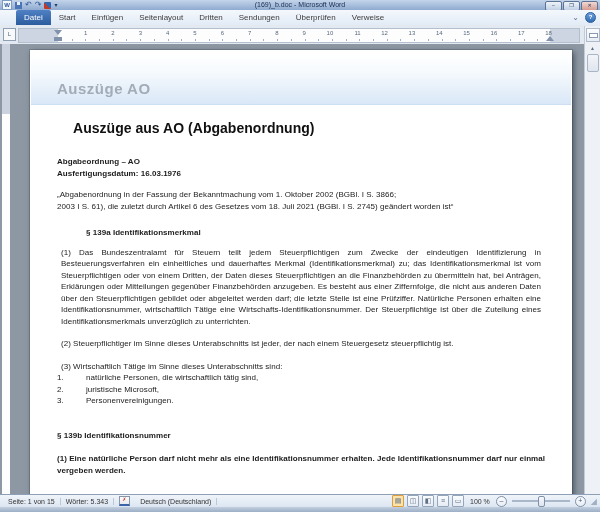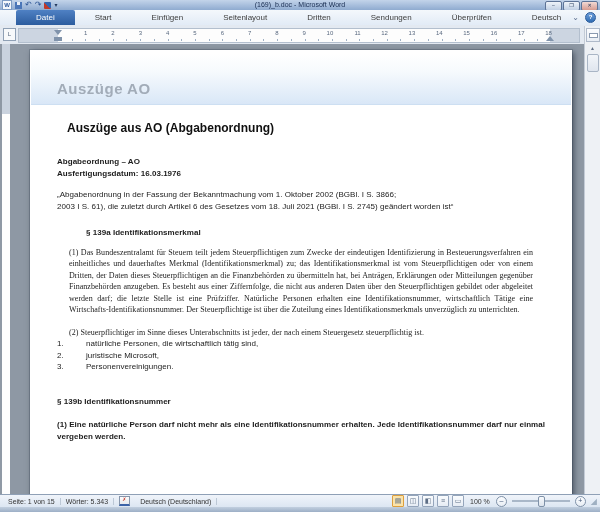--- a/index.html
+++ b/index.html
@@ -23,21 +23,21 @@
   .winbtns{position:absolute;right:2px;top:1px;display:flex;gap:1px;}
   .winbtn{width:15px;height:8px;border:1px solid #5d7396;border-radius:2px;
     background:linear-gradient(#eef3f9,#c2d1e5);font-size:5px;line-height:7px;
     text-align:center;color:#1e3355;}
   .winbtn.close{background:linear-gradient(#f2d9d4,#d79c91);}
 
   
   .tabrow{position:absolute;left:0;top:10px;width:600px;height:15px;
     background:linear-gradient(#f4f8fc,#e2ebf6);border-bottom:1px solid #bfccdb;
     display:flex;align-items:stretch;font-size:8px;color:#3c3c3c;}
-  .tab{padding:0 20px;display:flex;align-items:center;cursor:default;}
+  .tab{padding:0 8px;display:flex;align-items:center;cursor:default;}
   .tab.file{background:linear-gradient(#4f81c4,#2c5c9e);color:#fff;
     border-radius:2px 2px 0 0;margin-left:16px;}
   .ribbon-right{position:absolute;right:4px;top:0;height:15px;display:flex;align-items:center;gap:6px;}
   .collapse{font-size:8px;color:#5f7291;line-height:10px;}
   .help{width:9px;height:9px;border-radius:50%;border:1px solid #2a5a99;
     background:linear-gradient(#6fa0dc,#2f6cb3);color:#fff;font-size:6px;font-weight:bold;
     text-align:center;line-height:9px;}
 
   
   .rulerrow{position:absolute;left:0;top:25px;width:600px;height:19px;background:#e3e9f1;}
@@ -63,25 +63,25 @@
   .vruler .active{position:absolute;left:0;top:70px;width:100%;height:380px;background:#fdfdfd;}
   .page{position:absolute;left:30px;top:6px;width:542px;height:560px;background:#fff;
     box-shadow:2px 2px 6px rgba(15,25,40,.55),0 0 0 1px #77828f;}
   .pgheader{position:absolute;left:1px;right:1px;top:4px;height:50px;
     background:linear-gradient(180deg,#ffffff 0%,#f6fafd 35%,#d9e7f7 100%);
     border-bottom:1px solid #cddff2;}
   .pgheader span{position:absolute;left:26px;bottom:7px;font-size:15px;font-weight:600;
     letter-spacing:.5px;color:#a2acb8;}
   .pgcontent{position:absolute;left:27px;right:27px;top:72px;
     font-size:8px;line-height:11.5px;color:#1c1c1c;letter-spacing:.03px;}
-  .pgcontent h1{font-size:12px;line-height:13px;margin:0 10px 21px;color:#101010;}
+  .pgcontent h1{font-size:14px;line-height:13px;margin:0 16px 21px;color:#101010;}
   .boldline{font-weight:bold;}
   .quoteblk{margin:10px 0 12px;}
   .secthead{font-weight:bold;margin:15px 0 0;padding-left:29px;}
-  .para{margin:8px 12px 0;text-align:justify;font-family:Liberation Serif, serif;}
+  .para{margin:8px 4px 0;text-align:justify;}
   .para.short{text-align:left;margin-top:11px;}
   .listrow{display:flex;}
   .listrow .num{width:29px;flex:none;}
   .sect2{font-weight:bold;margin:23px 0 0;}
   .lastpara{margin:12px 0 0;text-align:justify;font-weight:bold;}
 
   
   .scrollcol{position:absolute;right:0;top:26px;width:15px;height:468px;
     background:#eef1f5;border-left:1px solid #c3cbd6;}
   .ruler-toggle{position:absolute;left:1px;top:2px;width:12px;height:12px;
@@ -138,21 +138,21 @@
   </div>
 
   <div class="tabrow">
     <div class="tab file">Datei</div>
     <div class="tab">Start</div>
     <div class="tab">Einfügen</div>
     <div class="tab">Seitenlayout</div>
     <div class="tab">Dritten</div>
     <div class="tab">Sendungen</div>
     <div class="tab">Überprüfen</div>
-    <div class="tab">Deutsch</div>
+    <div class="tab">Verweise</div>
     <div class="ribbon-right">
       <span class="collapse">⌄</span>
       <span class="help">?</span>
     </div>
   </div>
 
   <div class="rulerrow">
     <div class="tabsel">L</div>
     <div class="hruler">
       <div class="active"></div>
@@ -195,20 +195,21 @@
         <h1>Auszüge aus AO (Abgabenordnung)</h1>
         <div class="boldline">Abgabeordnung – AO</div>
         <div class="boldline">Ausfertigungsdatum: 16.03.1976</div>
         <div class="quoteblk">
           <div>„Abgabenordnung in der Fassung der Bekanntmachung vom 1. Oktober 2002 (BGBl. I S. 3866;</div>
           <div>2003 I S. 61), die zuletzt durch Artikel 6 des Gesetzes vom 18. Juli 2021 (BGBl. I S. 2745) geändert worden ist“</div>
         </div>
         <div class="secthead">§ 139a Identifikationsmerkmal</div>
         <div class="para">(1) Das Bundeszentralamt für Steuern teilt jedem Steuerpflichtigen zum Zwecke der eindeutigen Identifizierung in Besteuerungsverfahren ein einheitliches und dauerhaftes Merkmal (Identifikationsmerkmal) zu; das Identifikationsmerkmal ist vom Steuerpflichtigen oder von einem Dritten, der Daten dieses Steuerpflichtigen an die Finanzbehörden zu übermitteln hat, bei Anträgen, Erklärungen oder Mitteilungen gegenüber Finanzbehörden anzugeben. Es besteht aus einer Ziffernfolge, die nicht aus anderen Daten über den Steuerpflichtigen gebildet oder abgeleitet werden darf; die letzte Stelle ist eine Prüfziffer. Natürliche Personen erhalten eine Identifikationsnummer, wirtschaftlich Tätige eine Wirtschafts-Identifikationsnummer. Der Steuerpflichtige ist über die Zuteilung eines Identifikationsmerkmals unverzüglich zu unterrichten.</div>
         <div class="para short">(2) Steuerpflichtiger im Sinne dieses Unterabschnitts ist jeder, der nach einem Steuergesetz steuerpflichtig ist.</div>
+        <div class="para short">(3) Wirtschaftlich Tätige im Sinne dieses Unterabschnitts sind:</div>
         <div class="listrow">
           <span class="num">1.</span>
           <span>natürliche Personen, die wirtschaftlich tätig sind,</span>
         </div>
         <div class="listrow">
           <span class="num">2.</span>
           <span>juristische Microsoft,</span>
         </div>
         <div class="listrow">
           <span class="num">3.</span>

